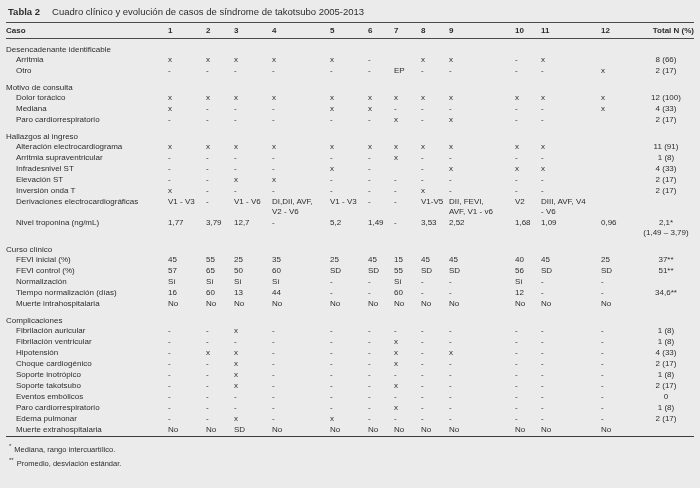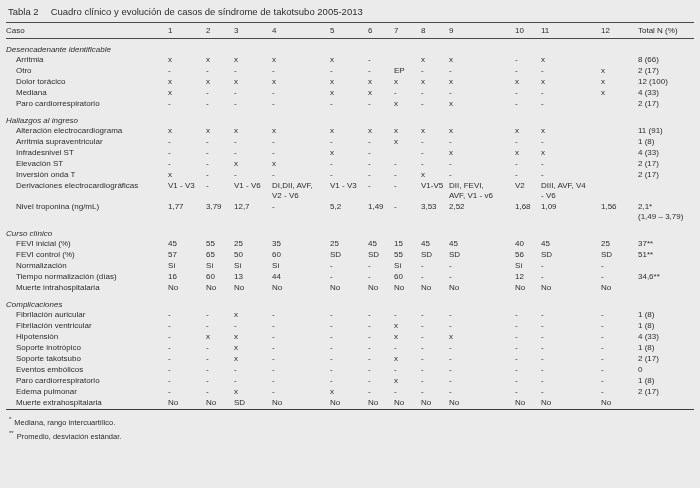--- a/index.html
+++ b/index.html
@@ -11,52 +11,51 @@
     overflow:hidden;
   }
   .page { padding:3px 6px 0 6px; }
 
   .table-title {
     font-size:9.5px;
     line-height:12px;
     padding:3px 0 4px 2px;
     border-bottom:1px solid #4a4a4a;
   }
-  .table-title .t-label { font-weight:normal; margin-right:12px; }
+  .table-title .t-label { font-weight:bold; margin-right:12px; }
 
   table.main {
     border-collapse:collapse;
     table-layout:fixed;
     width:688px;
     font-size:8px;
     border-bottom:1.5px solid #3c3c3c;
   }
   thead th {
     text-align:left;
-    font-weight:normal;
+    font-weight:bold;
     padding:3px 0 2px 0;
     border-bottom:1px solid #4a4a4a;
     line-height:10px;
     white-space:nowrap;
   }
-  thead th.total-h { text-align:left; }
+  thead th.total-h { text-align:right; }
   td {
     padding:0;
     vertical-align:top;
     line-height:10px;
   }
   tr.section-row td {
-    font-style:italic;
     padding-top:6px;
     white-space:nowrap;
     margin-top:21px;
   }
   td.row-label { padding-left:10px; white-space:nowrap; }
   td.cell { white-space:pre-line; }
-  td.total { text-align:left; white-space:pre-line; }
+  td.total { text-align:center; white-space:pre-line; }
   tbody tr.data-row td { padding-bottom:1px; }
 
   .footnotes {
     font-size:7.5px;
     padding:4px 0 0 3px;
     line-height:11px;
   }
   .fn-marker {
     vertical-align:super;
     font-size:6px;
@@ -136,20 +135,23 @@
           <td class="cell">-</td>
           <td class="cell">-</td>
           <td class="cell">EP</td>
           <td class="cell">-</td>
           <td class="cell">-</td>
           <td class="cell">-</td>
           <td class="cell">-</td>
           <td class="cell">x</td>
           <td class="total">2 (17)</td>
         </tr>
+        <tr class="section-row">
+          <td colspan="14">Motivo de consulta</td>
+        </tr>
         <tr class="data-row">
           <td class="row-label">Dolor torácico</td>
           <td class="cell">x</td>
           <td class="cell">x</td>
           <td class="cell">x</td>
           <td class="cell">x</td>
           <td class="cell">x</td>
           <td class="cell">x</td>
           <td class="cell">x</td>
           <td class="cell">x</td>
@@ -299,21 +301,21 @@
           <td class="cell">3,79</td>
           <td class="cell">12,7</td>
           <td class="cell">-</td>
           <td class="cell">5,2</td>
           <td class="cell">1,49</td>
           <td class="cell">-</td>
           <td class="cell">3,53</td>
           <td class="cell">2,52</td>
           <td class="cell">1,68</td>
           <td class="cell">1,09</td>
-          <td class="cell">1,56</td>
+          <td class="cell">0,96</td>
           <td class="total">2,1*
 (1,49 – 3,79)</td>
         </tr>
         <tr class="section-row">
           <td colspan="14">Curso clínico</td>
         </tr>
         <tr class="data-row">
           <td class="row-label">FEVI inicial (%)</td>
           <td class="cell">45</td>
           <td class="cell">55</td>
@@ -438,20 +440,36 @@
           <td class="cell">-</td>
           <td class="cell">x</td>
           <td class="cell">-</td>
           <td class="cell">x</td>
           <td class="cell">-</td>
           <td class="cell">-</td>
           <td class="cell">-</td>
           <td class="total">4 (33)</td>
         </tr>
         <tr class="data-row">
+          <td class="row-label">Choque cardiogénico</td>
+          <td class="cell">-</td>
+          <td class="cell">-</td>
+          <td class="cell">x</td>
+          <td class="cell">-</td>
+          <td class="cell">-</td>
+          <td class="cell">-</td>
+          <td class="cell">x</td>
+          <td class="cell">-</td>
+          <td class="cell">-</td>
+          <td class="cell">-</td>
+          <td class="cell">-</td>
+          <td class="cell">-</td>
+          <td class="total">2 (17)</td>
+        </tr>
+        <tr class="data-row">
           <td class="row-label">Soporte inotrópico</td>
           <td class="cell">-</td>
           <td class="cell">-</td>
           <td class="cell">x</td>
           <td class="cell">-</td>
           <td class="cell">-</td>
           <td class="cell">-</td>
           <td class="cell">-</td>
           <td class="cell">-</td>
           <td class="cell">-</td>

